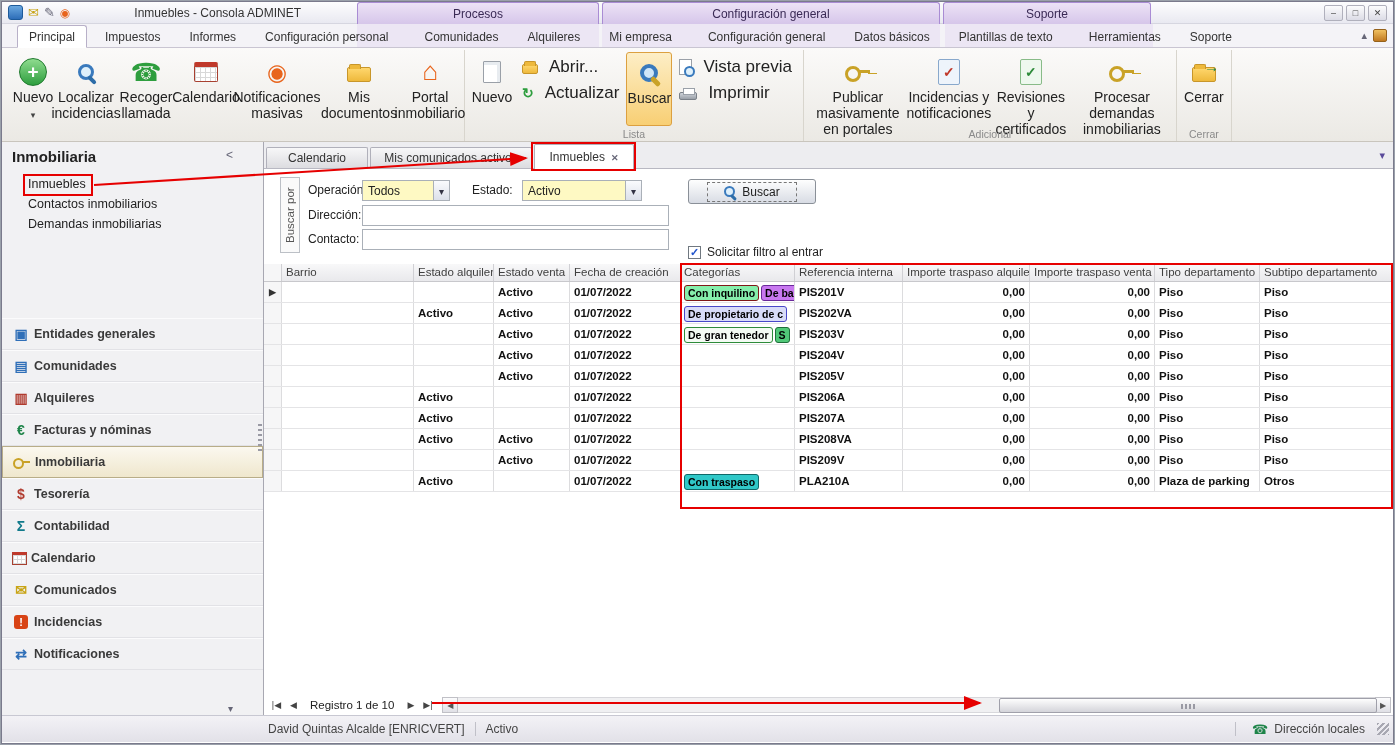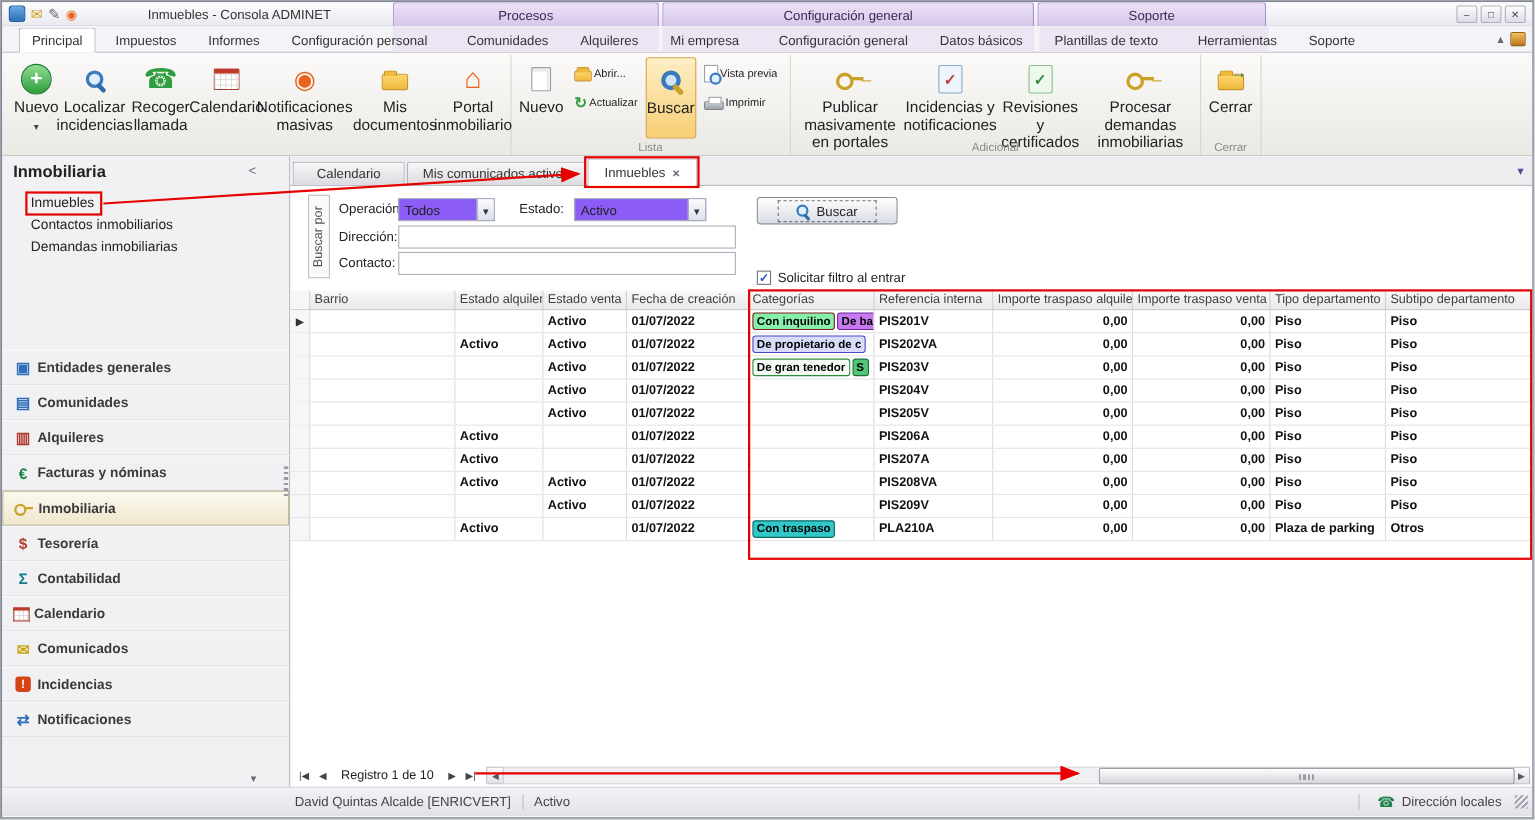--- a/index.html
+++ b/index.html
@@ -34,21 +34,21 @@
   
   .ribbon { height:94px; background:linear-gradient(#fbfaf9,#ebe9e4); border-bottom:1px solid #c9c5bd; display:flex; align-items:stretch; padding:2px 2px 0 4px; }
   .rgroup { position:relative; display:flex; align-items:flex-start; padding:2px 4px 14px; border-right:1px solid #d8d5cd; }
   .rglabel { position:absolute; left:0; right:0; bottom:1px; text-align:center; font-size:10.5px; color:#8a8a8a; }
   .rgbtns { display:flex; align-items:stretch; }
   .bb { width:66px; min-height:74px; display:flex; flex-direction:column; align-items:center; padding:3px 3px 0; border-radius:3px; text-align:center; font-size:14px; line-height:1.15; color:#222; }
   .bb .icw { height:34px; display:flex; align-items:center; justify-content:center; }
   .bb.w-s{width:46px;} .bb.w-m{width:60px;} .bb.w-l{width:82px;} .bb.w-xl{width:100px;}
   .bb.selected { background:linear-gradient(#fdeec6,#f8cf74); border:1px solid #dca040; }
   .stack { display:flex; flex-direction:column; justify-content:flex-start; gap:4px; padding:4px 2px; }
-  .sbtn { display:flex; align-items:center; gap:2px; height:22px; padding:0 5px; font-size:10px; color:#222; white-space:nowrap; }
+  .sbtn { display:flex; align-items:center; gap:11px; height:22px; padding:0 5px; font-size:17px; color:#222; white-space:nowrap; }
   .ddarrow::before{content:"▾";font-size:9px;color:#444;}
 
   
   [data-name="new-plus-icon"]::before{content:"+";width:26px;height:26px;border-radius:50%;background:linear-gradient(#8fdc8f,#2e9e3e);border:1px solid #1f7a2d;color:#fff;font-size:19px;font-weight:bold;display:flex;align-items:center;justify-content:center;}
   [data-name="locate-incidents-icon"]{position:relative;width:16px;height:16px;border:3px solid #3a7abd;border-radius:50%;background:#dff0fb;display:inline-block;}
   [data-name="locate-incidents-icon"]::after{content:"";position:absolute;right:-6px;bottom:-5px;width:10px;height:4px;background:#2d6da8;border-radius:2px;transform:rotate(45deg);}
   [data-name="pickup-call-icon"]::before{content:"☎";font-size:25px;color:#2e9e3e;}
   [data-name="ribbon-calendar-icon"]{width:24px;height:20px;background:#fff;border:1px solid #a84030;border-top:5px solid #c0392b;border-radius:2px;background-image:linear-gradient(#d8d8d8 1px,transparent 1px),linear-gradient(90deg,#d8d8d8 1px,transparent 1px);background-size:5px 5px;display:inline-block;}
   [data-name="mass-notifications-icon"]::before{content:"◉";font-size:23px;color:#e8641c;}
   .folder{position:relative;width:24px;height:15px;background:linear-gradient(#ffd76e,#eeb93c);border:1px solid #c8962a;border-radius:2px;display:inline-block;margin-top:5px;}
@@ -107,21 +107,21 @@
   .dtabbar { position:relative; height:27px; background:#ededf0; border-bottom:1px solid #b8b8c2; display:flex; align-items:flex-end; padding-left:2px; flex:none; }
   .dtab { height:21px; display:flex; align-items:center; justify-content:center; gap:6px; background:linear-gradient(#f7f7f8,#dcdce0); border:1px solid #b0b0ba; border-bottom:none; border-radius:2px 2px 0 0; margin-right:2px; font-size:12px; color:#333; }
   .dtab.active { height:25px; background:#fff; margin-bottom:-1px; }
   [data-name="close-tab-icon"]::before{content:"✕";font-size:9px;color:#667;font-weight:bold;}
   [data-name="tab-list-chevron-icon"]{position:absolute;right:8px;top:6px;}
   [data-name="tab-list-chevron-icon"]::before{content:"▾";color:#5a4a9a;font-size:11px;}
 
   .filterpanel { position:relative; height:95px; flex:none; }
   .vlabel { position:absolute; left:16px; top:8px; width:20px; height:76px; border:1px solid #bcc0c6; background:#fafafa; color:#555; font-size:11.5px; display:flex; align-items:center; justify-content:center; writing-mode:vertical-rl; transform:rotate(180deg); }
   .flabel { position:absolute; font-size:12px; color:#222; }
-  .dd { position:absolute; height:21px; border:1px solid #aab0b8; background:#8b5cf6; font-size:12px; display:flex; align-items:center; padding-left:5px; }
+  .dd { position:absolute; height:21px; border:1px solid #aab0b8; background:#fef9c3; font-size:12px; display:flex; align-items:center; padding-left:5px; }
   .dd .ddbtn { margin-left:auto; width:16px; height:100%; border-left:1px solid #aab0b8; background:linear-gradient(#fafbfd,#dce0ea); display:flex; align-items:center; justify-content:center; }
   [data-name="dropdown-arrow-icon"]::before{content:"▾";font-size:10px;color:#334;}
   .tin { position:absolute; height:21px; width:307px; border:1px solid #aab0b8; font-family:"Liberation Sans",sans-serif; font-size:12px; padding:0 4px; }
   .findbtn { position:absolute; left:424px; top:10px; width:128px; height:25px; border:1px solid #8a9098; border-radius:3px; background:linear-gradient(#fefefe,#d8dce4); display:flex; align-items:center; justify-content:center; }
   .findbtn .inner { border:1px dashed #777; padding:2px 16px; display:flex; align-items:center; gap:7px; font-size:12px; }
   [data-name="find-magnifier-icon"]{position:relative;width:11px;height:11px;border:2px solid #3a7abd;border-radius:50%;background:#dff0fb;display:inline-block;}
   [data-name="find-magnifier-icon"]::after{content:"";position:absolute;right:-4px;bottom:-4px;width:7px;height:3px;background:#2d6da8;border-radius:2px;transform:rotate(45deg);}
   .cbrow { position:absolute; left:424px; top:76px; display:flex; align-items:center; gap:6px; font-size:12px; }
   .cb { width:13px; height:13px; border:1px solid #707880; background:#fff; display:flex; align-items:center; justify-content:center; }
   .cb.checked::before { content:"✓"; color:#2255cc; font-size:11px; font-weight:bold; }

